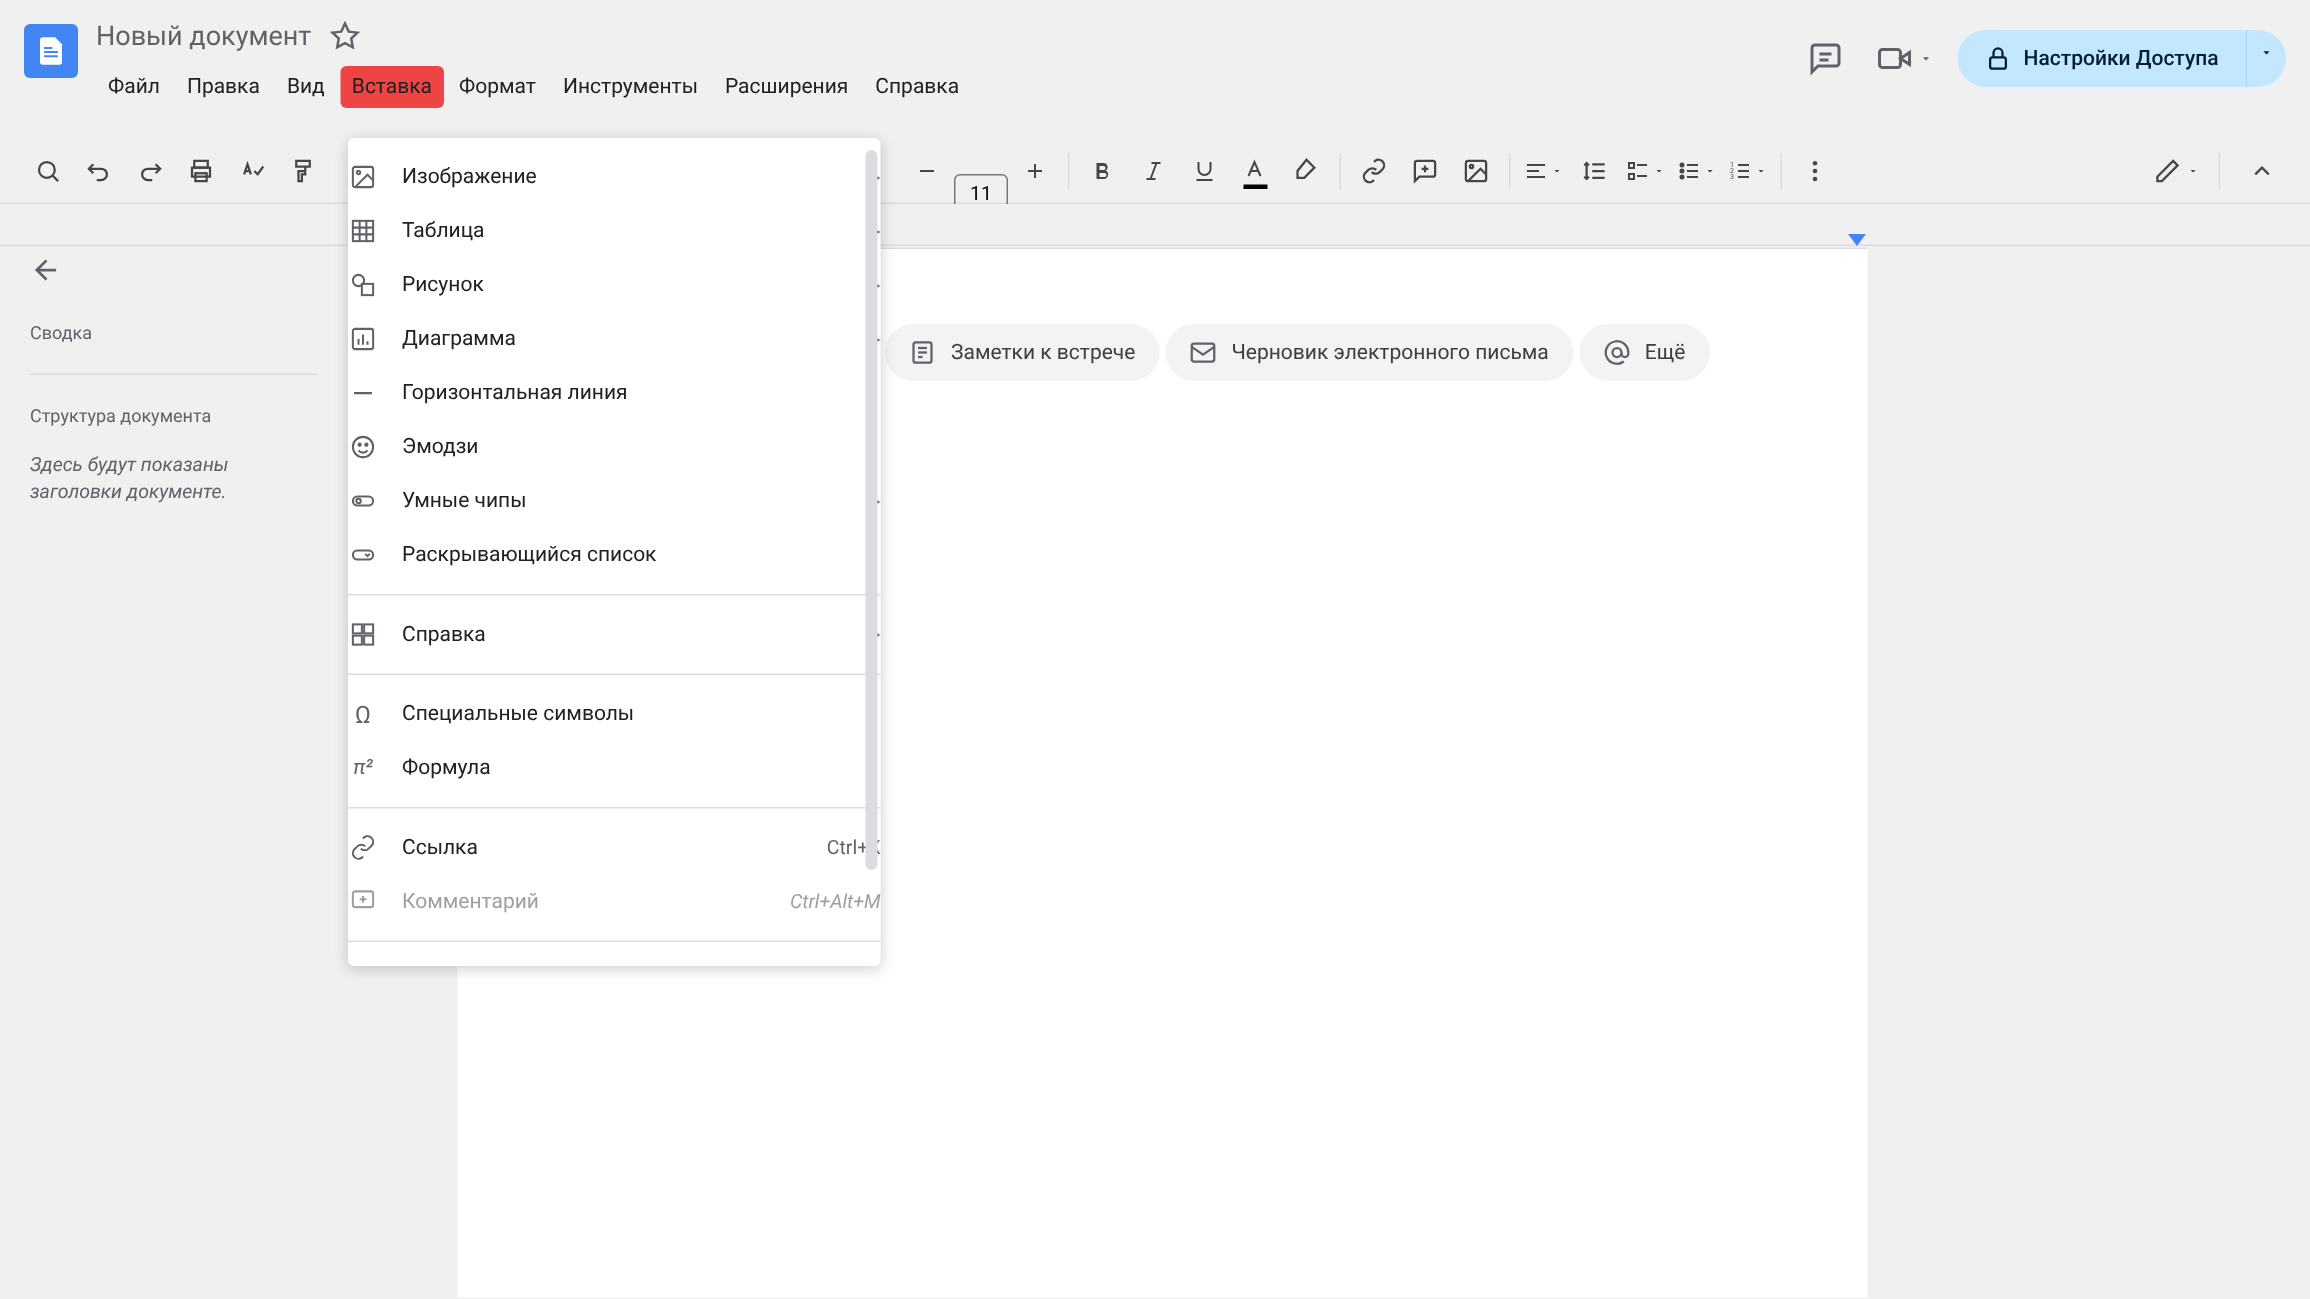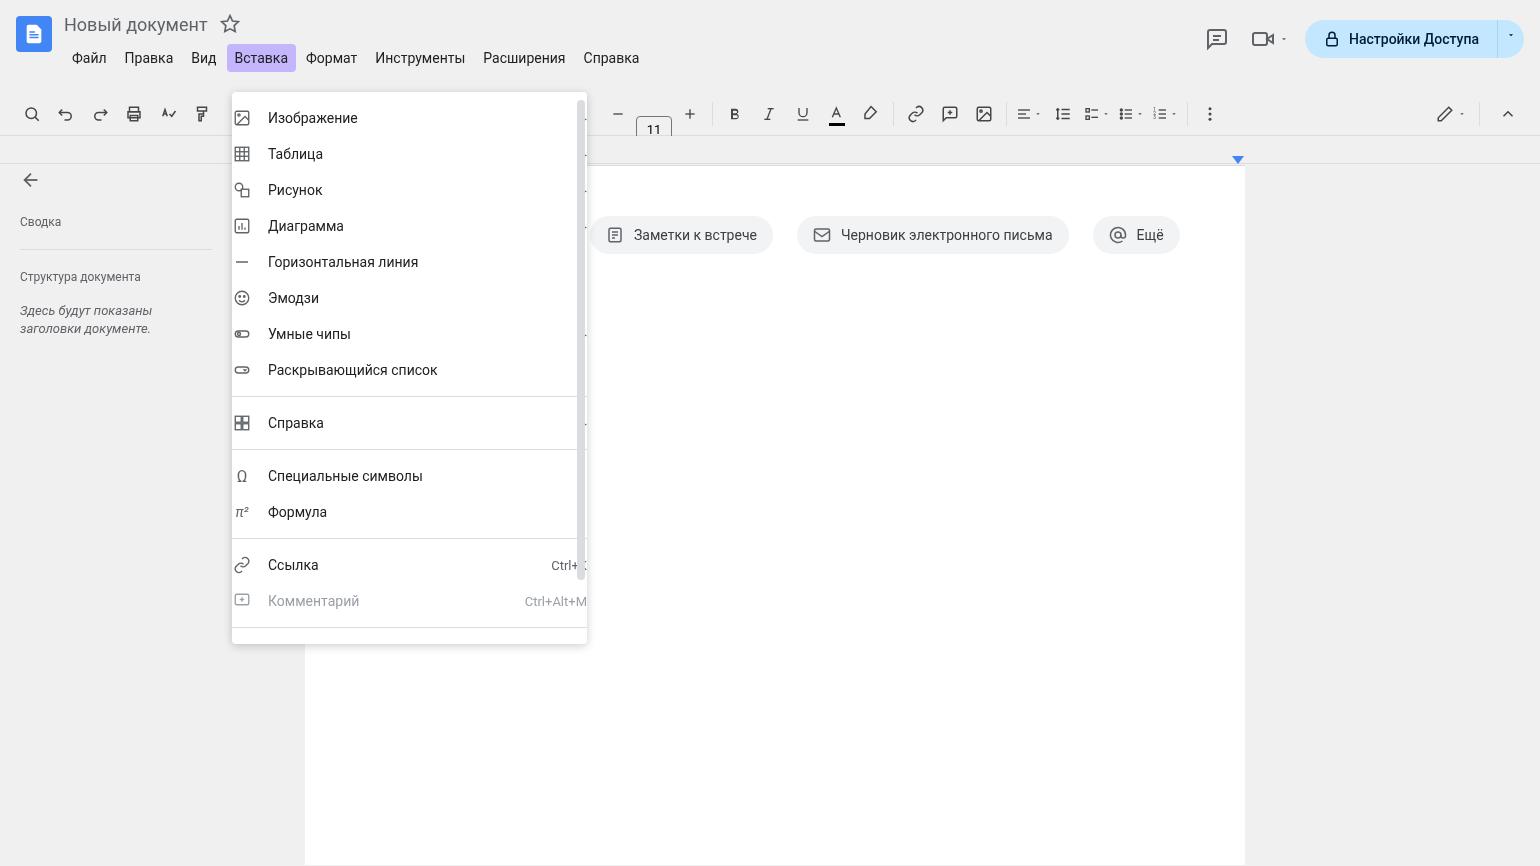--- a/index.html
+++ b/index.html
@@ -7,21 +7,21 @@
 
 .header { display: flex; align-items: flex-start; padding: 8px 16px 0; background: #f0f0f0; height: 92px; }
 .docs-logo { width: 36px; height: 36px; background: #4285f4; border-radius: 4px; display: flex; align-items: center; justify-content: center; margin-right: 12px; margin-top: 8px; }
 .docs-logo svg { width: 22px; height: 28px; }
 .title-menu { flex: 1; }
 .title-row { display: flex; align-items: center; gap: 12px; height: 32px; }
 .doc-title { font-size: 18px; color: #5f6368; font-weight: 400; }
 .star-icon { color: #5f6368; cursor: pointer; }
 .menu-row { display: flex; gap: 2px; margin-top: 4px; }
 .menu-item { padding: 6px 8px; font-size: 14px; color: #202124; cursor: pointer; border-radius: 4px; }
-.menu-item.active { background: #c4b5fd; }
+.menu-item.active { background: #ef4444; }
 .header-right { display: flex; align-items: center; gap: 16px; margin-top: 12px; }
 .header-icon { color: #5f6368; cursor: pointer; padding: 6px; }
 .meet-btn { display: flex; align-items: center; gap: 4px; color: #5f6368; cursor: pointer; }
 .share-btn { display: flex; align-items: center; gap: 8px; background: #c2e7ff; border-radius: 20px 0 0 20px; padding: 10px 18px; font-size: 14px; color: #001d35; cursor: pointer; font-weight: 500; }
 .share-arrow { background: #c2e7ff; border-radius: 0 20px 20px 0; padding: 10px 8px; cursor: pointer; border-left: 1px solid #a7d4f0; }
 
 .toolbar { display: flex; align-items: center; height: 44px; padding: 0 16px; gap: 2px; background: #f0f0f0; border-bottom: 1px solid #dadce0; }
 .tb-btn { width: 32px; height: 32px; display: flex; align-items: center; justify-content: center; color: #444746; cursor: pointer; border-radius: 4px; }
 .tb-sep { width: 1px; height: 24px; background: #dadce0; margin: 0 4px; }
 .font-size-box { border: 1px solid #747775; border-radius: 4px; width: 36px; height: 26px; display: flex; align-items: center; justify-content: center; font-size: 13px; margin-top: 31px; }
@@ -32,21 +32,21 @@
 .sidebar { position: absolute; left: 0; top: 165px; width: 232px; padding: 4px 20px; }
 .back-arrow { color: #5f6368; margin-bottom: 24px; cursor: pointer; }
 .sidebar-heading { font-size: 12px; color: #5f6368; margin-bottom: 12px; }
 .sidebar-divider { border-top: 1px solid #dadce0; margin: 20px 0; }
 .sidebar-text { font-size: 13px; color: #5f6368; font-style: italic; line-height: 1.4; margin-top: 18px; }
 
 .ruler { position: absolute; top: 136px; left: 0; right: 0; height: 28px; background: #f0f0f0; border-bottom: 1px solid #dadce0; }
 .ruler-marker { position: absolute; right: 296px; top: 20px; width: 0; height: 0; border-left: 6px solid transparent; border-right: 6px solid transparent; border-top: 8px solid #4285f4; }
 
 .canvas { position: absolute; left: 305px; top: 165px; width: 940px; height: 700px; background: #fff; border-top: 1px solid #dadce0; }
-.chips { position: absolute; top: 216px; left: 590px; display: flex; gap: 24px; }
+.chips { position: absolute; top: 216px; left: 590px; display: flex; gap: 4px; }
 .chip { display: flex; align-items: center; gap: 10px; background: #f1f3f4; border-radius: 20px; padding: 10px 16px; font-size: 14px; color: #3c4043; cursor: pointer; }
 .chip svg { color: #5f6368; }
 
 .dropdown { position: absolute; left: 232px; top: 92px; width: 355px; background: #fff; border-radius: 4px; box-shadow: 0 2px 10px rgba(0,0,0,0.2); padding: 8px 0; z-index: 100; }
 .dd-scroll { max-height: 580px; overflow-y: auto; }
 .dd-item { display: flex; align-items: center; padding: 8px 0; font-size: 14px; color: #202124; cursor: pointer; gap: 16px; }
 .dd-item.disabled { color: #9aa0a6; cursor: default; }
 .dd-icon { width: 20px; height: 20px; display: flex; align-items: center; justify-content: center; color: #5f6368; flex-shrink: 0; }
 .dd-label { flex: 1; }
 .dd-shortcut { font-size: 13px; color: #5f6368; }
@@ -474,18 +474,18 @@
     </div>
     <div class="dd-item disabled">
       <span class="dd-icon">
           <svg width="18" height="18" viewBox="0 0 24 24" fill="none" stroke="#9aa0a6" stroke-width="1.8">
             <rect x="3" y="3" width="18" height="14" rx="2"></rect>
             <line x1="12" y1="7" x2="12" y2="13"></line>
             <line x1="9" y1="10" x2="15" y2="10"></line>
           </svg>
         </span>
       <span class="dd-label">Комментарий</span>
-      <span class="dd-shortcut" style="color:#9aa0a6;">Ctrl+Alt+M</span>
+      <span class="dd-shortcut" style="color:#9aa0a6;font-style:italic;">Ctrl+Alt+M</span>
     </div>
     <div class="dd-divider"></div>
   </div>
   <div class="dd-scrollbar"></div>
 </div>
 
 </body></html>

